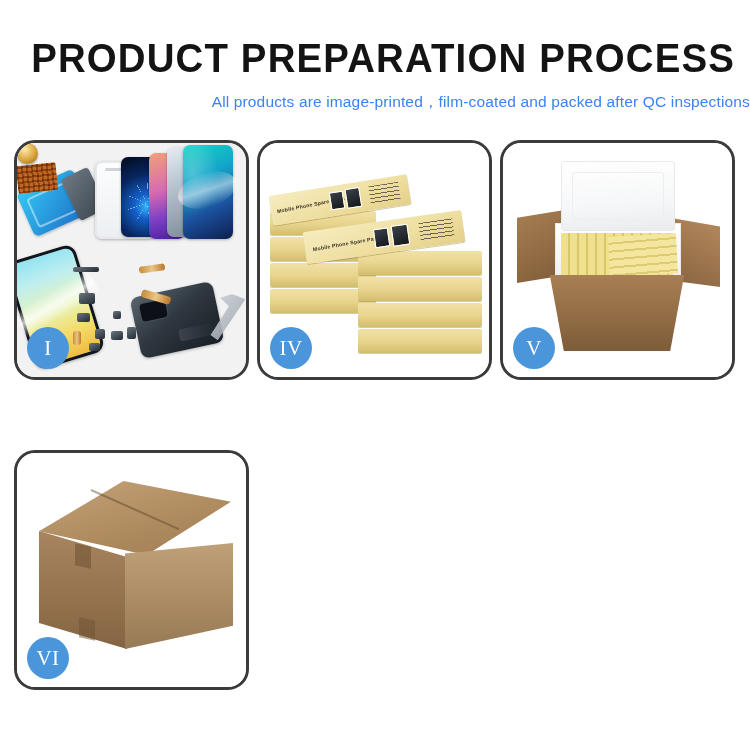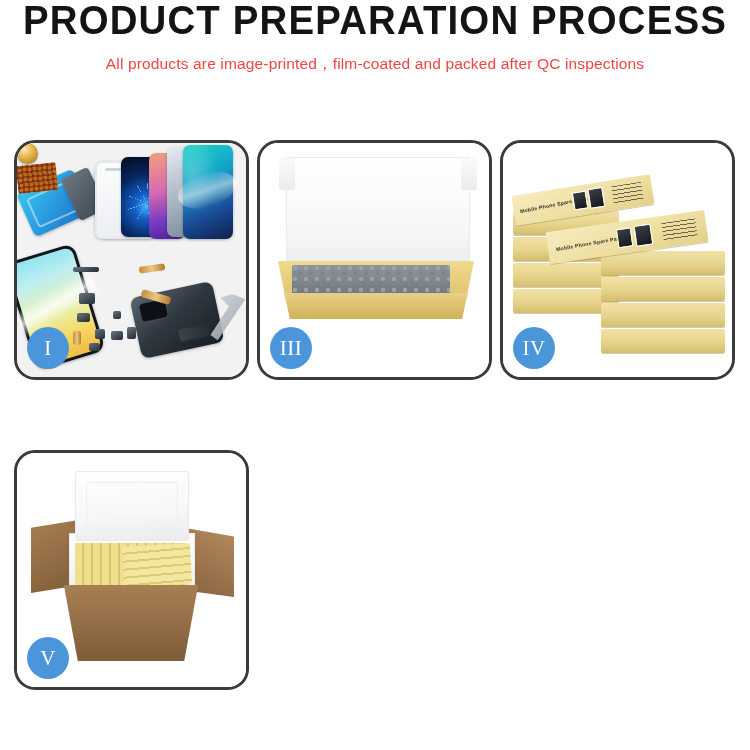--- a/index.html
+++ b/index.html
@@ -11,36 +11,36 @@
     width: 750px;
     height: 750px;
     overflow: hidden;
     font-family: "Liberation Sans", sans-serif;
     -webkit-font-smoothing: antialiased;
   }
 
   .page { position: relative; width: 750px; height: 750px; background:#fff; }
 
   
-  .header { text-align: center; }
+  .header { padding-top: 38px; text-align: right; }
   .title {
     font-family: "Liberation Sans", sans-serif;
     font-weight: 700;
     font-size: 40px;
     letter-spacing: 1.2px;
     color: #141414;
     line-height: 1;
     transform: scaleX(0.96);
     white-space: nowrap;
   }
   .subtitle {
     margin-top: 14px;
     font-family: "Liberation Sans", sans-serif;
     font-size: 15.5px;
-    color: #ef4444;
+    color: #3b82f6;
     letter-spacing: 0.15px;
     white-space: nowrap;
   }
 
   
   .grid {
     position: absolute;
     left: 14px;
     top: 140px;
     width: 722px;
@@ -418,29 +418,20 @@
         <div class="bit" style="left:96px; top:168px; width:8px; height:8px;"></div>
         <div class="flex-cable" style="left:122px; top:122px; width:26px; height:7px; transform:rotate(-8deg);"></div>
         <div class="flex-cable" style="left:124px; top:150px; width:30px; height:8px; transform:rotate(16deg);"></div>
         <div class="flex-cable" style="left:56px; top:188px; width:8px; height:14px;"></div>
         <div class="tweez"></div>
       </div>
       <div class="badge">I</div>
     </div>
 
 
-    <div class="panel">
-      <div class="panel-inner p3">
-        <div class="box3-lid"></div>
-        <div class="box3-base"></div>
-        <div class="foam-gray"></div>
-        <div class="box3-front"></div>
-      </div>
-      <div class="badge">III</div>
-    </div>
 
     <div class="panel">
       <div class="panel-inner p4">
         <div class="stack">
 
           <div class="sbox" style="left:0px;   top:52px;  width:106px;"></div>
           <div class="sbox" style="left:0px;   top:78px;  width:106px;"></div>
           <div class="sbox" style="left:0px;   top:104px; width:106px;"></div>
           <div class="sbox" style="left:0px;   top:130px; width:106px;"></div>
 
@@ -473,15 +464,26 @@
         <div class="flapR"></div>
         <div class="foam-white"></div>
         <div class="ybars"></div>
         <div class="ybars2"></div>
         <div class="foam-lid"></div>
         <div class="carton-body"></div>
       </div>
       <div class="badge">V</div>
     </div>
 
+    <div class="panel">
+      <div class="panel-inner p6">
+        <div class="c6-top"></div>
+        <div class="c6-left"></div>
+        <div class="c6-right"></div>
+        <div class="c6-seam"></div>
+        <div class="c6-tape1"></div>
+        <div class="c6-tape2"></div>
+      </div>
+      <div class="badge">VI</div>
+    </div>
 
   </div>
 </div>
 
 </body></html>

